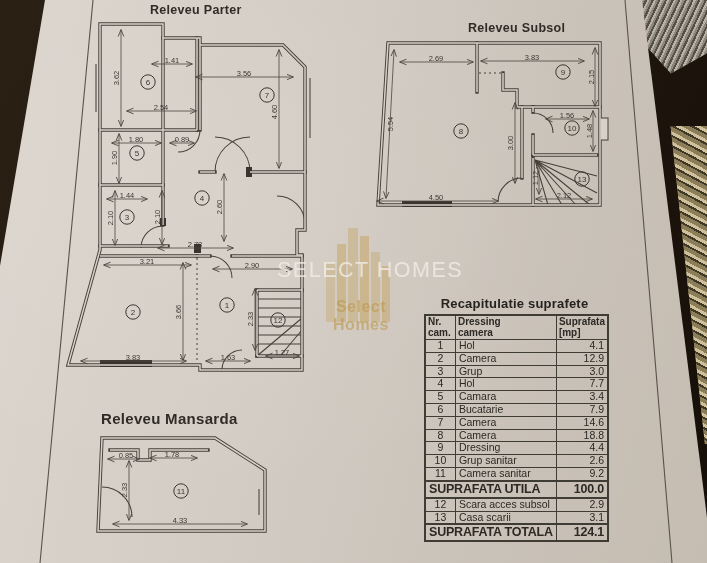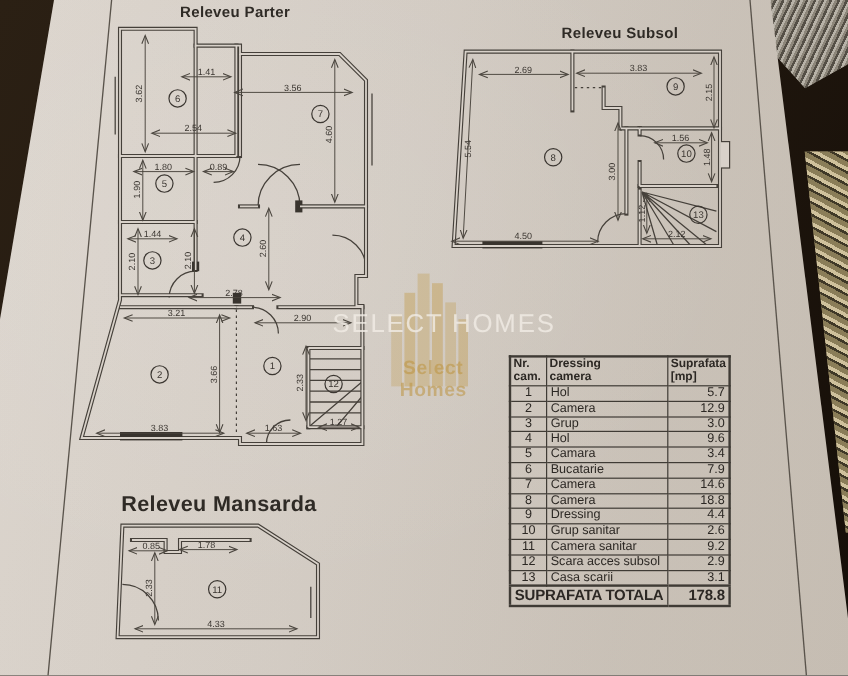--- a/index.html
+++ b/index.html
@@ -266,51 +266,52 @@
     <rect class="wmbar" x="371" y="252" width="9" height="70" opacity="0.32"></rect>
     <rect class="wmbar" x="382" y="266" width="8" height="56" opacity="0.40"></rect>
     <text class="wm-sub" x="361" y="312">Select</text>
     <text class="wm-sub" x="361" y="330">Homes</text>
   </g>
   <text class="wm-main" x="277" y="277">SELECT HOMES</text>
 </svg>
 
 <div class="ptitle" style="left:150px;top:3px">Releveu Parter</div>
 <div class="ptitle" style="left:468px;top:21px">Releveu Subsol</div>
-<div class="ptitle" style="left:101px;top:410px;font-size:18px">Releveu Mansarda</div>
+<div class="ptitle" style="left:101px;top:410px;font-size:15px">Releveu Mansarda</div>
 
 <div class="tablewrap">
+  <div class="tbl-title">Recapitulatie suprafete</div>
   <table class="areas">
     <thead>
       <tr>
         <th><span>Nr.</span><br><span>cam.</span></th>
         <th><span>Dressing</span><br><span>camera</span></th>
         <th><span>Suprafata</span><br><span>[mp]</span></th>
       </tr>
     </thead>
     <tbody>
         <tr>
           <td class="c-nr">1</td>
           <td class="c-name">Hol</td>
-          <td class="c-area">5.7</td>
+          <td class="c-area">4.1</td>
         </tr>
         <tr>
           <td class="c-nr">2</td>
           <td class="c-name">Camera</td>
           <td class="c-area">12.9</td>
         </tr>
         <tr>
           <td class="c-nr">3</td>
           <td class="c-name">Grup</td>
           <td class="c-area">3.0</td>
         </tr>
         <tr>
           <td class="c-nr">4</td>
           <td class="c-name">Hol</td>
-          <td class="c-area">9.6</td>
+          <td class="c-area">7.7</td>
         </tr>
         <tr>
           <td class="c-nr">5</td>
           <td class="c-name">Camara</td>
           <td class="c-area">3.4</td>
         </tr>
         <tr>
           <td class="c-nr">6</td>
           <td class="c-name">Bucatarie</td>
           <td class="c-area">7.9</td>
@@ -333,29 +334,33 @@
         <tr>
           <td class="c-nr">10</td>
           <td class="c-name">Grup sanitar</td>
           <td class="c-area">2.6</td>
         </tr>
         <tr>
           <td class="c-nr">11</td>
           <td class="c-name">Camera sanitar</td>
           <td class="c-area">9.2</td>
         </tr>
+        <tr class="sum">
+          <td colspan="2">SUPRAFATA UTILA</td>
+          <td class="c-area">100.0</td>
+        </tr>
         <tr>
           <td class="c-nr">12</td>
           <td class="c-name">Scara acces subsol</td>
           <td class="c-area">2.9</td>
         </tr>
         <tr>
           <td class="c-nr">13</td>
           <td class="c-name">Casa scarii</td>
           <td class="c-area">3.1</td>
         </tr>
         <tr class="sum">
           <td colspan="2">SUPRAFATA TOTALA</td>
-          <td class="c-area">178.8</td>
+          <td class="c-area">124.1</td>
         </tr>
       </tbody>
   </table>
 </div>
 
 </body></html>

